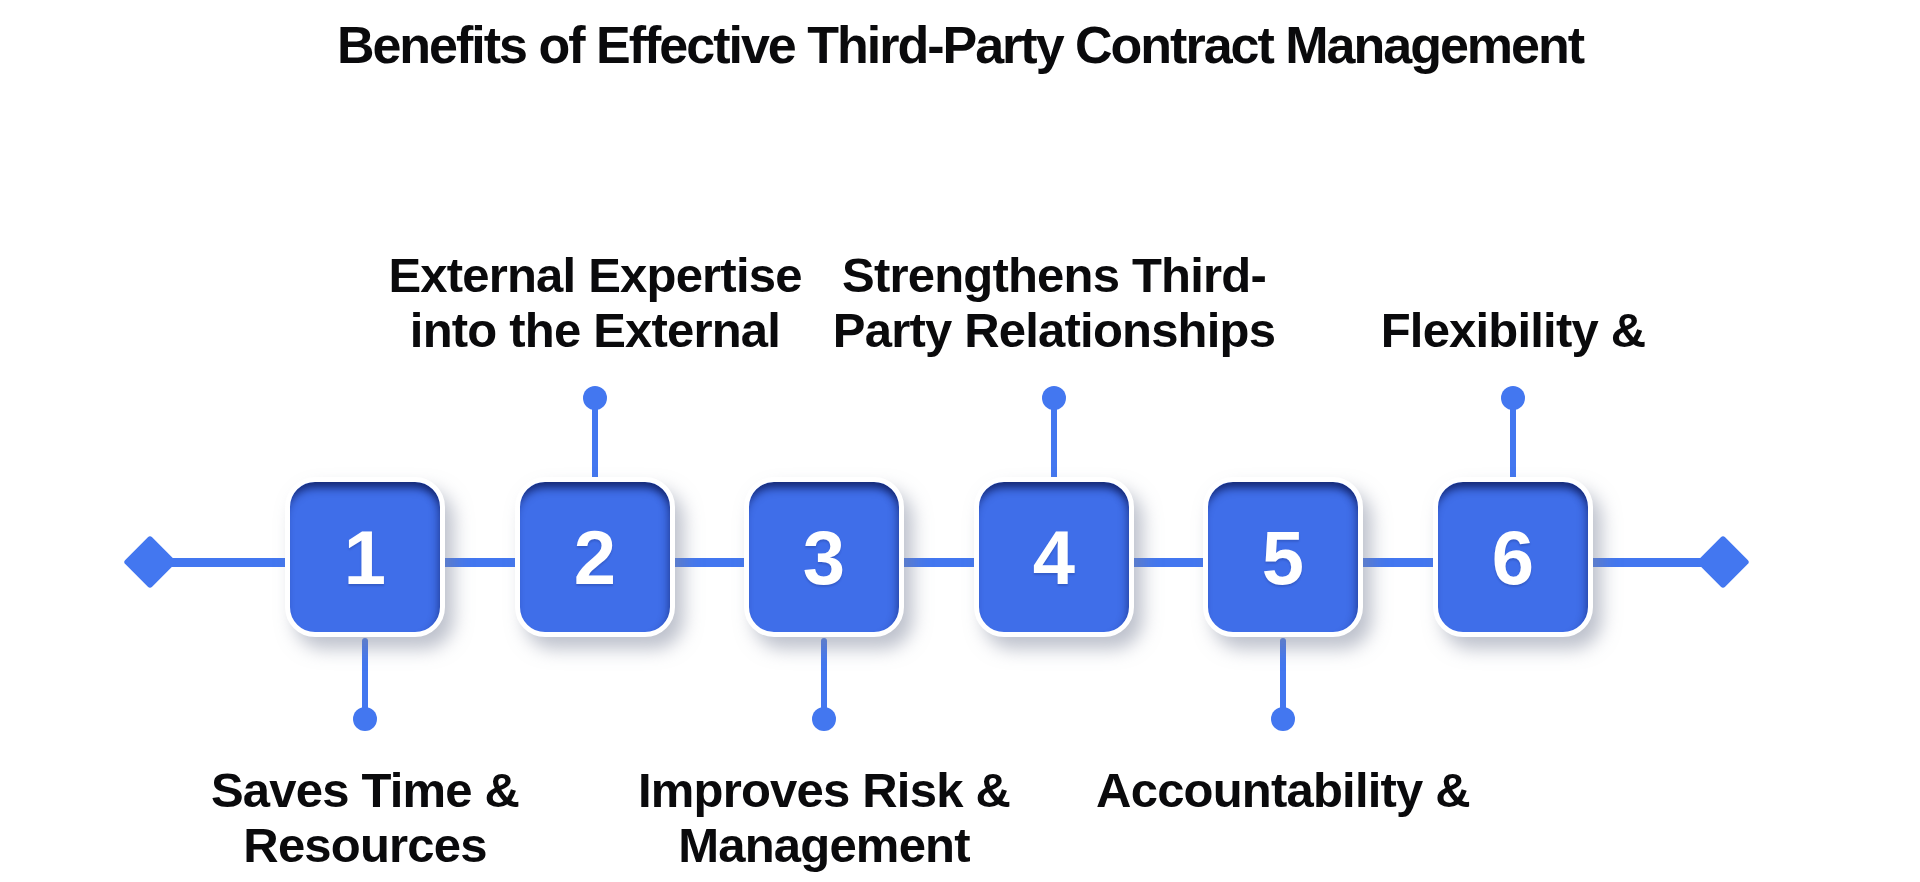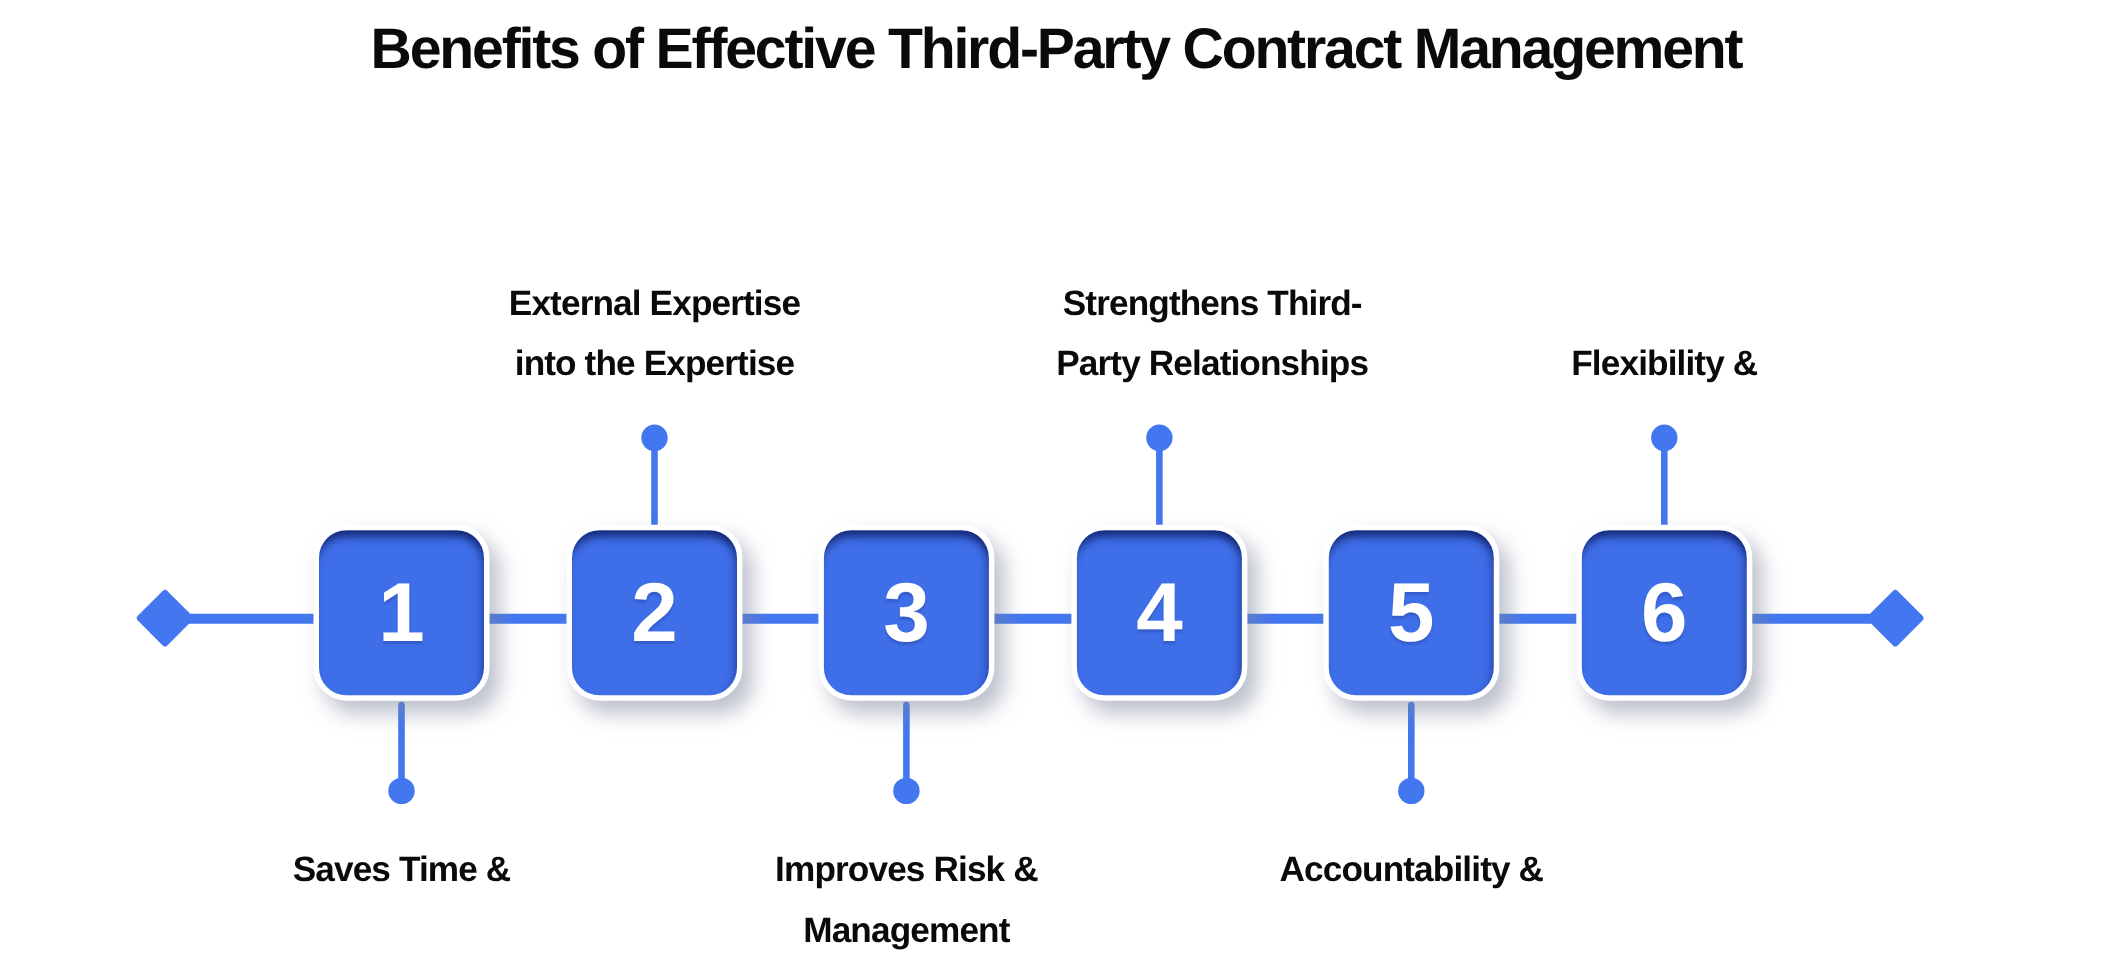--- a/index.html
+++ b/index.html
@@ -89,21 +89,21 @@
     position: absolute;
     width: 24px;
     height: 24px;
     border-radius: 50%;
     background: var(--accent);
   }
   .step-label {
     position: absolute;
     width: 500px;
     text-align: center;
-    font-size: 32px;
+    font-size: 49px;
     font-weight: 700;
     line-height: 55px;
     letter-spacing: -0.8px;
     color: var(--text);
   }
   .label-line {
     display: block;
     white-space: nowrap;
   }
 </style>
@@ -119,51 +119,52 @@
 
   <div id="steps">
       <div class="step">
     <div class="stem" style="left: 362px; top: 638px; height: 74px;"></div>
     <div class="dot" style="left: 353px; top: 707px;"></div>
     <div class="step-box" style="left: 285px;">
       <span class="step-number">1</span>
     </div>
     <div class="step-label" style="left: 115px; top: 763px;">
       <span class="label-line">Saves Time &amp;</span>
+      <span class="label-line">Resources</span>
     </div>
   </div>
       <div class="step">
     <div class="stem" style="left: 592px; top: 404px; height: 78px;"></div>
     <div class="dot" style="left: 583px; top: 386px;"></div>
     <div class="step-box" style="left: 515px;">
       <span class="step-number">2</span>
     </div>
     <div class="step-label" style="left: 345px; bottom: 524px;">
       <span class="label-line">External Expertise</span>
-      <span class="label-line">into the Expertise</span>
+      <span class="label-line">into the External</span>
     </div>
   </div>
       <div class="step">
     <div class="stem" style="left: 821px; top: 638px; height: 74px;"></div>
     <div class="dot" style="left: 812px; top: 707px;"></div>
     <div class="step-box" style="left: 744px;">
       <span class="step-number">3</span>
     </div>
     <div class="step-label" style="left: 574px; top: 763px;">
       <span class="label-line">Improves Risk &amp;</span>
       <span class="label-line">Management</span>
     </div>
   </div>
       <div class="step">
     <div class="stem" style="left: 1051px; top: 404px; height: 78px;"></div>
     <div class="dot" style="left: 1042px; top: 386px;"></div>
     <div class="step-box" style="left: 974px;">
       <span class="step-number">4</span>
     </div>
-    <div class="step-label" style="left: 852px; bottom: 524px;">
+    <div class="step-label" style="left: 804px; bottom: 524px;">
       <span class="label-line">Strengthens Third-</span>
       <span class="label-line">Party Relationships</span>
     </div>
   </div>
       <div class="step">
     <div class="stem" style="left: 1280px; top: 638px; height: 74px;"></div>
     <div class="dot" style="left: 1271px; top: 707px;"></div>
     <div class="step-box" style="left: 1203px;">
       <span class="step-number">5</span>
     </div>

